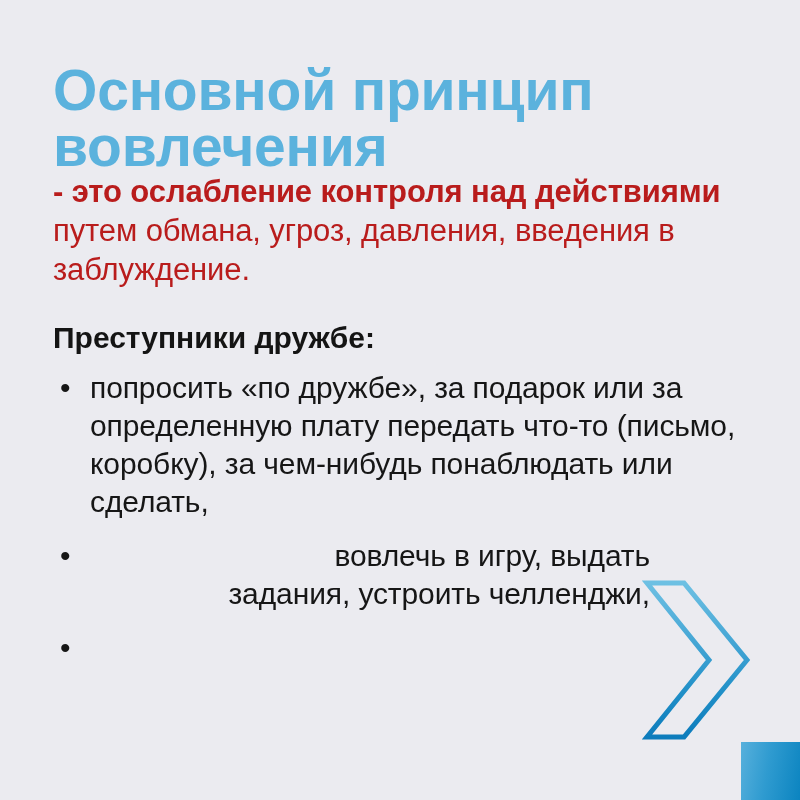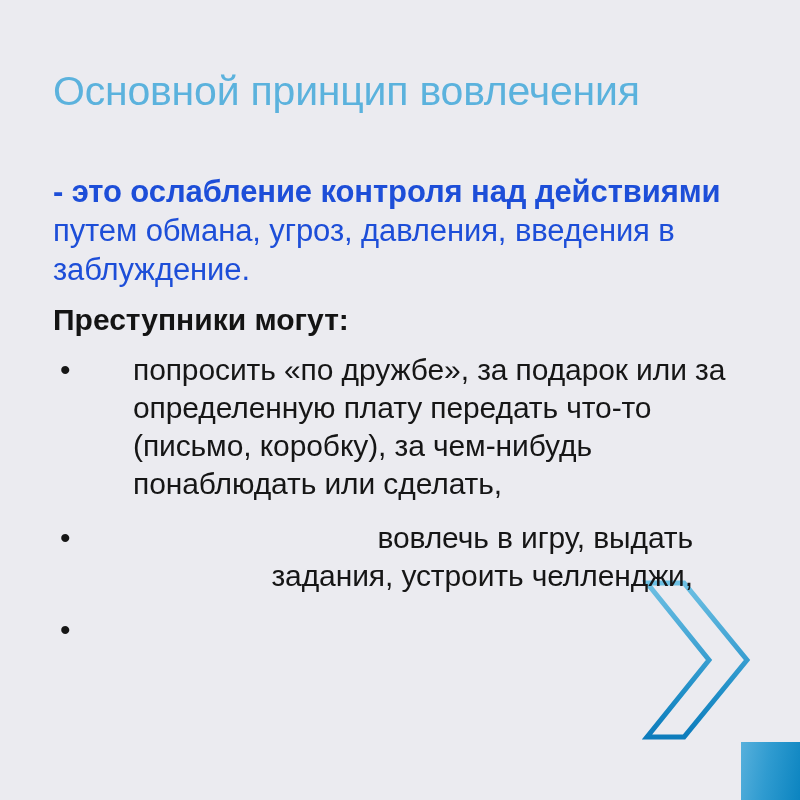--- a/index.html
+++ b/index.html
@@ -38,40 +38,40 @@
     top: 742px;
     width: 59px;
     height: 58px;
     background: linear-gradient(100deg, #57b0dc 0%, #2f9bd0 45%, #0b84c0 100%);
   }
 
   
   .title {
     position: absolute;
     left: 53px;
-    top: 36px;
+    top: 24px;
     width: 700px;
     color: #5bb2dd;
-    font-size: 41px;
+    font-size: 57px;
     line-height: 56px;
-    font-weight: normal;
+    font-weight: bold;
     letter-spacing: -0.2px;
     white-space: pre-line;
   }
 
   
   .content {
     position: absolute;
     left: 53px;
     top: 172px;
     width: 712px;
   }
   .lead {
-    margin: 0 0 12px 0;
-    color: #1d4ed8;
+    margin: 0 0 30px 0;
+    color: #b91c1c;
     font-size: 31px;
     line-height: 39px;
     font-weight: normal;
     letter-spacing: -0.1px;
   }
   .lead .b {
     font-weight: bold;
   }
   .subhead {
     margin: 0 0 12px 0;
@@ -101,21 +101,20 @@
     position: absolute;
     left: 7px;
     top: 0;
     font-size: 30px;
     line-height: 38px;
     color: #161616;
   }
   .bullet-text {
     display: block;
     white-space: pre-line;
-    margin-left: 43px;
   }
   .b2 { max-width: 560px; text-align: right; }
   .b3 { max-width: 600px; }
 </style>
 </head>
 <body>
 
 <div class="slide">
 
   <div class="deco-chevron">
@@ -133,21 +132,21 @@
   </div>
 
   <div class="deco-square"></div>
 
   <h1 class="title">Основной принцип вовлечения</h1>
 
   <div class="content">
 
     <p class="lead"><span class="b">- это ослабление контроля над действиями</span><span class="r"> путем обмана, угроз, давления, введения в заблуждение.</span></p>
 
-    <p class="subhead">Преступники могут:</p>
+    <p class="subhead">Преступники дружбе:</p>
 
     <ul class="bullets">
       <li>
         <span class="dot">•</span>
         <span class="bullet-text b1">попросить «по дружбе», за подарок или за определенную плату передать что-то (письмо, коробку), за чем-нибудь понаблюдать или сделать,</span>
       </li>
       <li>
         <span class="dot">•</span>
         <span class="bullet-text b2">вовлечь в игру, выдать
 задания, устроить челленджи,</span>

